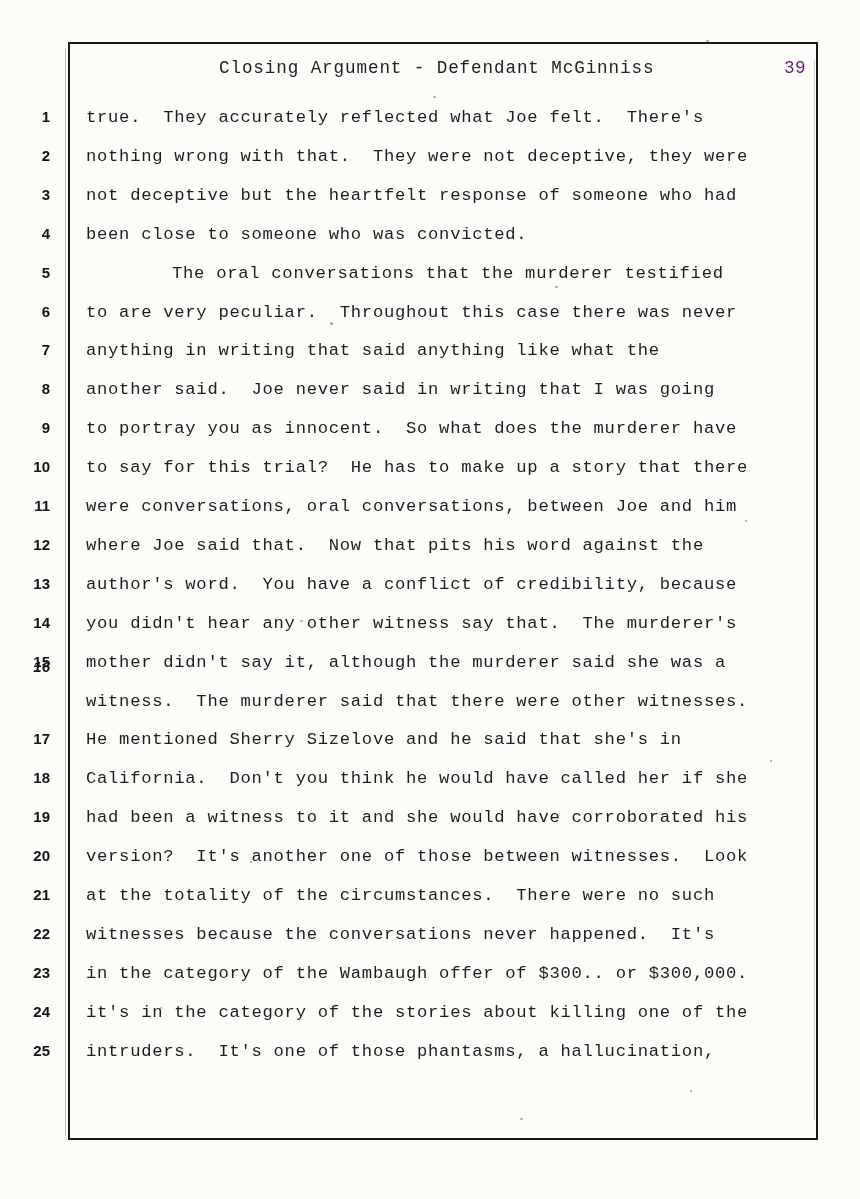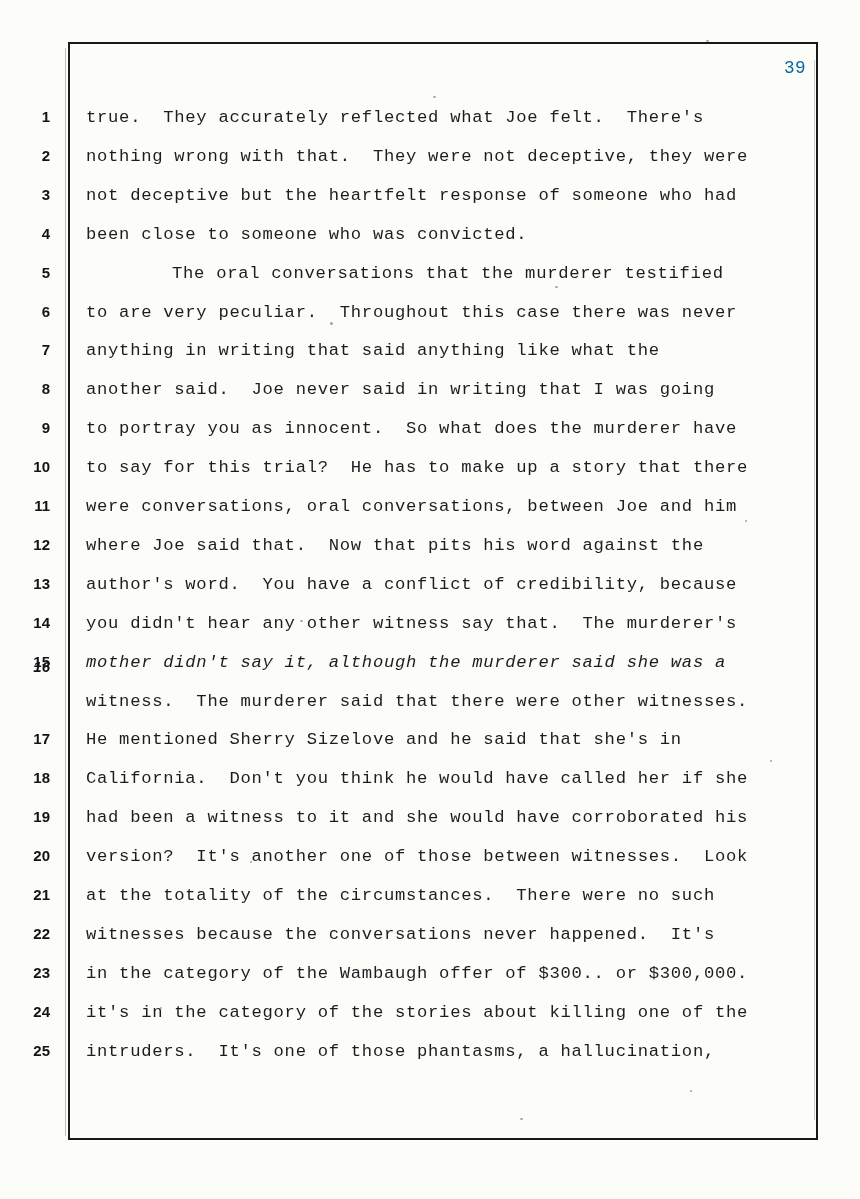--- a/index.html
+++ b/index.html
@@ -82,21 +82,21 @@
     letter-spacing: 0.9px;
     color: #1d1f22;
     white-space: nowrap;
   }
   #header-page {
     position: absolute;
     right: 12px;
     top: 0;
     font-size: 17.6px;
     letter-spacing: 0.5px;
-    color: #0369a1;
+    color: #701a75;
   }
 
   
   #gutter {
     position: absolute;
     left: 0;
     top: 100px;
     width: 64px;
     height: 980px;
   }
@@ -143,20 +143,21 @@
 <body>
 
 <div id="page">
 
   <div id="frame"></div>
   <div id="left-rule"></div>
   <div id="left-rule-2"></div>
   <div id="right-rule-2"></div>
 
   <div id="header">
+    <div id="header-title">Closing Argument - Defendant McGinniss</div>
     <div id="header-page">39</div>
   </div>
 
   <div id="gutter">
       <div class="lineno" style="top: 9px;">1</div>
       <div class="lineno" style="top: 47.9px;">2</div>
       <div class="lineno" style="top: 86.8px;">3</div>
       <div class="lineno" style="top: 125.7px;">4</div>
       <div class="lineno" style="top: 164.6px;">5</div>
       <div class="lineno" style="top: 203.5px;">6</div>
@@ -189,21 +190,21 @@
       <div class="txtline indent" style="top: 164.6px;">The oral conversations that the murderer testified</div>
       <div class="txtline" style="top: 203.5px;">to are very peculiar.  Throughout this case there was never</div>
       <div class="txtline" style="top: 242.4px;">anything in writing that said anything like what the</div>
       <div class="txtline" style="top: 281.3px;">another said.  Joe never said in writing that I was going</div>
       <div class="txtline" style="top: 320.2px;">to portray you as innocent.  So what does the murderer have</div>
       <div class="txtline" style="top: 359.1px;">to say for this trial?  He has to make up a story that there</div>
       <div class="txtline" style="top: 398px;">were conversations, oral conversations, between Joe and him</div>
       <div class="txtline" style="top: 436.9px;">where Joe said that.  Now that pits his word against the</div>
       <div class="txtline" style="top: 475.8px;">author's word.  You have a conflict of credibility, because</div>
       <div class="txtline" style="top: 514.7px;">you didn't hear any other witness say that.  The murderer's</div>
-      <div class="txtline" style="top: 553.6px; font-style: italic;">mother didn't say it, although the murderer said she was a</div>
+      <div class="txtline" style="top: 553.6px;">mother didn't say it, although the murderer said she was a</div>
       <div class="txtline" style="top: 592.5px;">witness.  The murderer said that there were other witnesses.</div>
       <div class="txtline" style="top: 631.4px;">He mentioned Sherry Sizelove and he said that she's in</div>
       <div class="txtline" style="top: 670.3px;">California.  Don't you think he would have called her if she</div>
       <div class="txtline" style="top: 709.2px;">had been a witness to it and she would have corroborated his</div>
       <div class="txtline" style="top: 748.1px;">version?  It's another one of those between witnesses.  Look</div>
       <div class="txtline" style="top: 787px;">at the totality of the circumstances.  There were no such</div>
       <div class="txtline" style="top: 825.9px;">witnesses because the conversations never happened.  It's</div>
       <div class="txtline" style="top: 864.8px;">in the category of the Wambaugh offer of $300.. or $300,000.</div>
       <div class="txtline" style="top: 903.7px;">it's in the category of the stories about killing one of the</div>
       <div class="txtline" style="top: 942.6px;">intruders.  It's one of those phantasms, a hallucination,</div>

